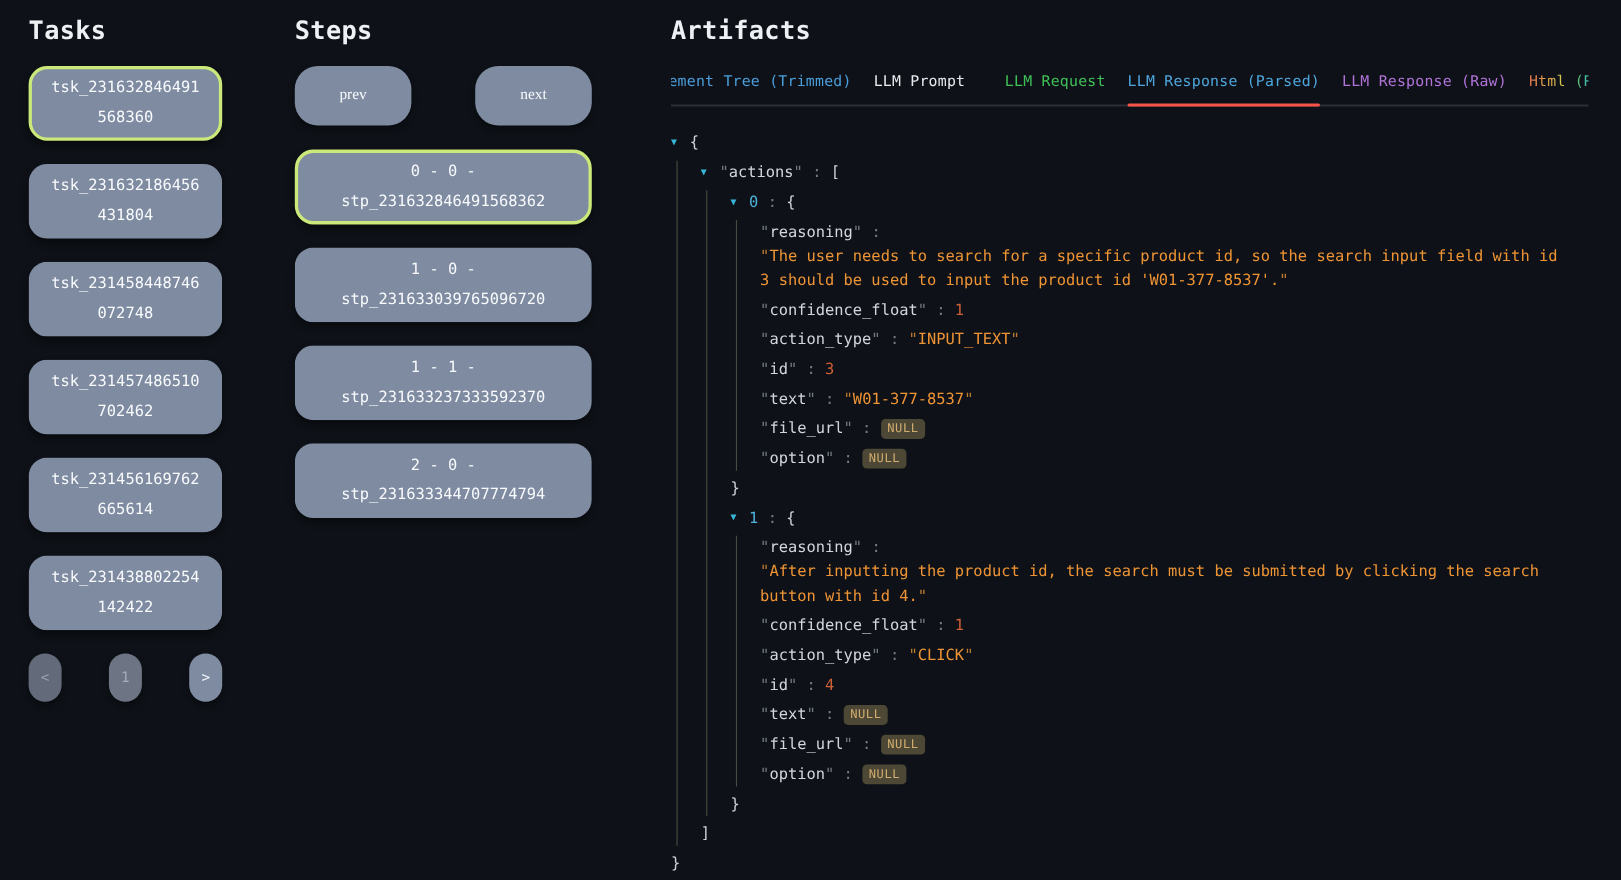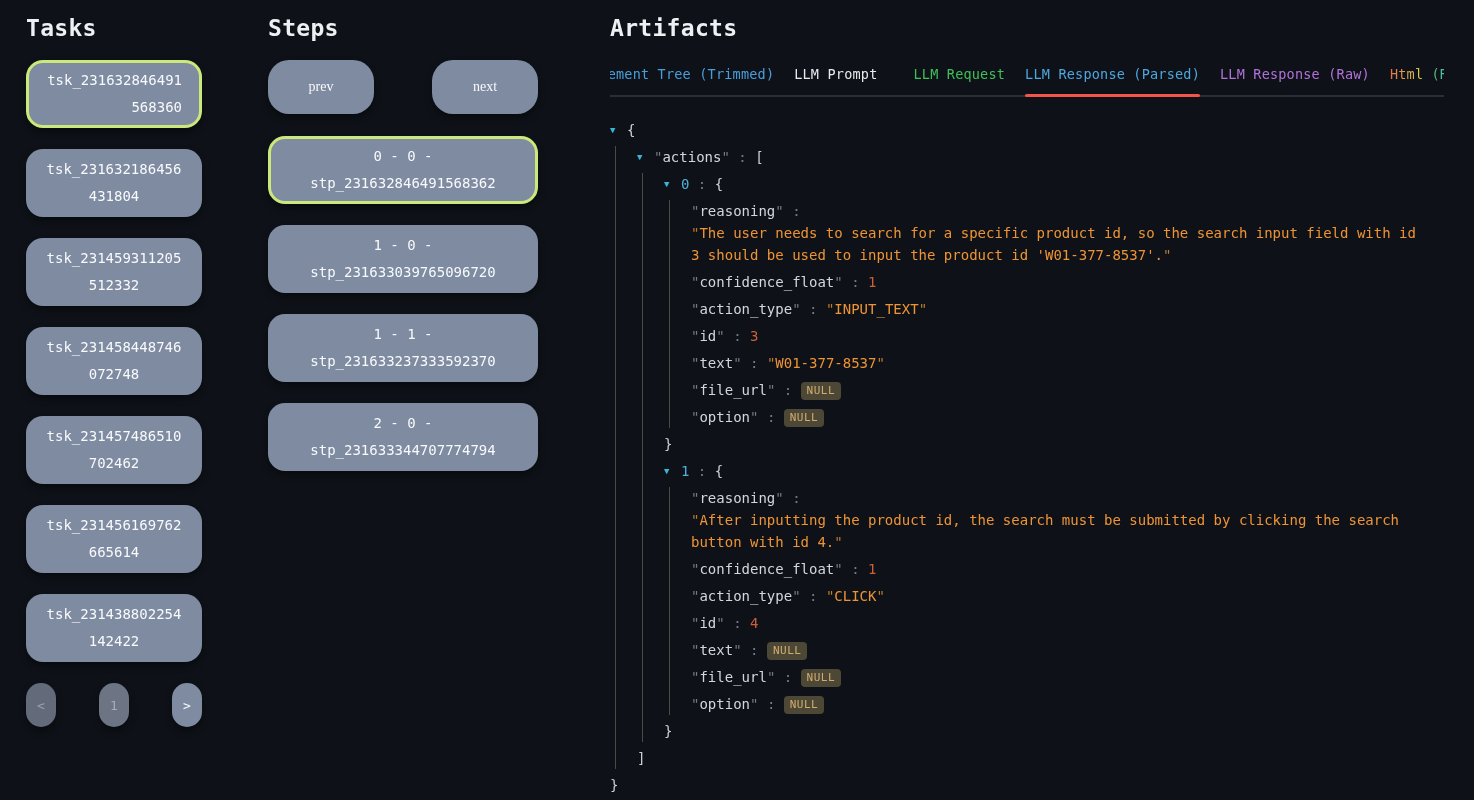--- a/index.html
+++ b/index.html
@@ -42,21 +42,21 @@
   .pill-btn{
     display:block;width:100%;
     background:var(--btn);color:var(--btn-text);
     border:3px solid transparent;border-radius:17px;
     font-family:inherit;font-size:14px;line-height:27px;
     text-align:center;cursor:pointer;
     box-shadow:0 4px 7px rgba(0,0,0,.45);
     padding:4px 17px;
   }
   .task-btn{min-height:68px;margin-bottom:21px;word-break:break-all;}
-  .task-btn.selected{border-color:var(--lime);text-align:right;}
+  .task-btn.selected{border-color:var(--lime);}
   .step-btn{min-height:68px;margin-bottom:21px;padding:4px 18px;}
   .step-btn.selected{border-color:var(--lime);text-align:center;}
   .nav-row{display:flex;justify-content:space-between;margin-bottom:22px;}
   .nav-btn{
     width:106px;height:54px;border:none;border-radius:21px;
     background:var(--btn);color:var(--btn-text);
     font-family:Liberation Serif, serif;font-size:14px;cursor:pointer;
     box-shadow:0 4px 7px rgba(0,0,0,.45);
   }
   .pager{display:flex;justify-content:space-between;margin-top:14px;}
@@ -113,21 +113,20 @@
   }
 </style>
 </head>
 <body>
 
 <section class="tasks-col">
   <h1 class="col-title">Tasks</h1>
   <div id="task-list">
       <button class="pill-btn task-btn selected">tsk_231632846491568360</button>
       <button class="pill-btn task-btn">tsk_231632186456431804</button>
-      <button class="pill-btn task-btn">tsk_231459311205512332</button>
       <button class="pill-btn task-btn">tsk_231458448746072748</button>
       <button class="pill-btn task-btn">tsk_231457486510702462</button>
       <button class="pill-btn task-btn">tsk_231456169762665614</button>
       <button class="pill-btn task-btn">tsk_231438802254142422</button>
     </div>
   <div class="pager">
     <button class="pg-btn disabled">&lt;</button>
     <button class="pg-btn current">1</button>
     <button class="pg-btn">&gt;</button>
   </div>

